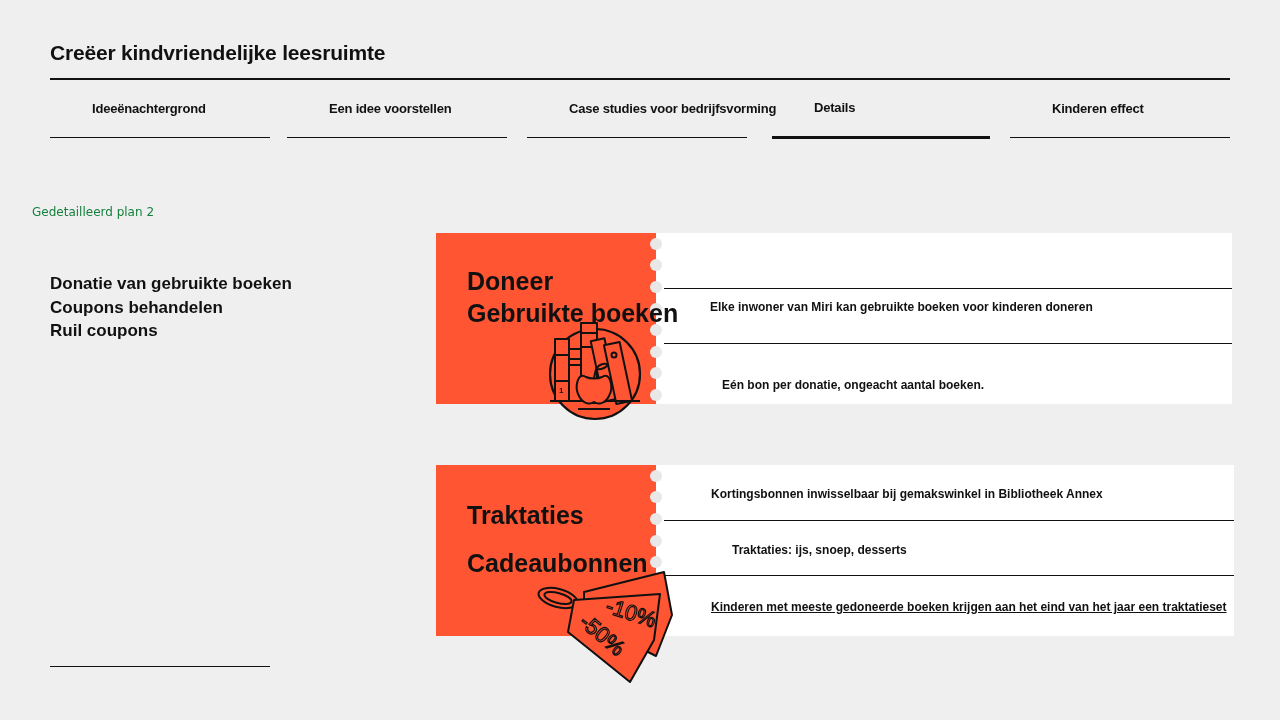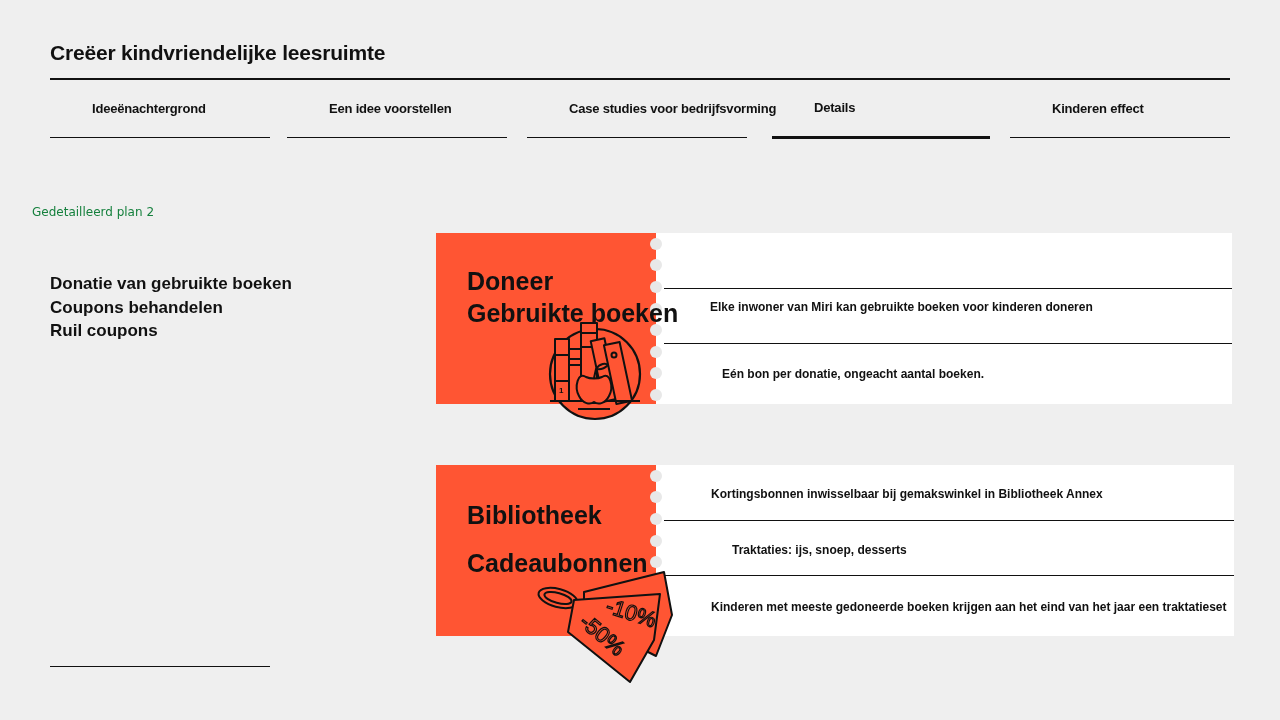--- a/index.html
+++ b/index.html
@@ -103,21 +103,21 @@
   <div class="perf" style="top:156px;"></div>
 
   <div class="heading">
     <div>Doneer</div>
     <div>Gebruikte boeken</div>
   </div>
 
   <div class="row-text" style="top:22px;margin-top:45px;">Elke inwoner van Miri kan gebruikte boeken voor kinderen doneren</div>
   <div class="row-line" style="top:55px;"></div>
   <div class="row-line" style="top:110px;"></div>
-  <div class="row-text" style="top:134px;padding-left:12px;">Eén bon per donatie, ongeacht aantal boeken.</div>
+  <div class="row-text" style="top:145px;padding-left:12px;">Eén bon per donatie, ongeacht aantal boeken.</div>
 
   <svg class="illus" style="left:112px; top:88px;" width="94" height="100" viewBox="0 0 94 100">
     <circle cx="47" cy="53" r="45" fill="#ff5533" stroke="#111" stroke-width="2.2"></circle>
     <g fill="#ff5533" stroke="#111" stroke-width="2" stroke-linejoin="round">
       <rect x="7" y="18" width="14" height="62"></rect>
       <line x1="7" y1="34" x2="21" y2="34"></line>
       <line x1="7" y1="60" x2="21" y2="60"></line>
       <rect x="21" y="28" width="14" height="52"></rect>
       <line x1="21" y1="38" x2="35" y2="38"></line>
       <line x1="21" y1="44" x2="35" y2="44"></line>
@@ -141,29 +141,29 @@
   <div class="orange"></div>
   <div class="white"></div>
   <div class="perf" style="top:5px;"></div>
   <div class="perf" style="top:26px;"></div>
   <div class="perf" style="top:48px;"></div>
   <div class="perf" style="top:70px;"></div>
   <div class="perf" style="top:91px;"></div>
   <div class="perf" style="top:113px;"></div>
 
   <div class="heading" style="top:34px;">
-    <div>Bibliotheek</div>
+    <div>Traktaties</div>
     <div style="margin-top:16px;">Cadeaubonnen</div>
   </div>
 
   <div class="row-text" style="left:275px; top:22px;">Kortingsbonnen inwisselbaar bij gemakswinkel in Bibliotheek Annex</div>
   <div class="row-line" style="top:55px;"></div>
   <div class="row-text" style="left:276px; top:78px;margin-left:20px;">Traktaties: ijs, snoep, desserts</div>
   <div class="row-line" style="top:110px;"></div>
-  <div class="row-text" style="left:275px; top:135px;">Kinderen met meeste gedoneerde boeken krijgen aan het eind van het jaar een traktatieset</div>
+  <div class="row-text" style="left:275px; top:135px;text-decoration:underline;">Kinderen met meeste gedoneerde boeken krijgen aan het eind van het jaar een traktatieset</div>
 
   <svg class="illus" style="left:98px; top:105px;" width="140" height="120" viewBox="0 0 140 120">
     <g stroke="#111" stroke-width="2" stroke-linejoin="round" fill="#ff5533">
       <ellipse cx="24" cy="28" rx="20" ry="9" fill="none" transform="rotate(15 24 28)"></ellipse>
       <ellipse cx="24" cy="28" rx="14" ry="5" fill="none" transform="rotate(15 24 28)"></ellipse>
       <polygon points="50,22 130,2 138,45 122,86 50,50"></polygon>
       <polygon points="40,30 126,24 120,70 96,112 34,62"></polygon>
     </g>
     <text x="72" y="48" font-size="22" fill="none" stroke="#111" stroke-width="1.2" font-family="Liberation Sans, sans-serif" transform="rotate(18 90 40)">-10%</text>
     <text x="44" y="70" font-size="22" fill="none" stroke="#111" stroke-width="1.2" font-family="Liberation Sans, sans-serif" transform="rotate(40 66 62)">-50%</text>

